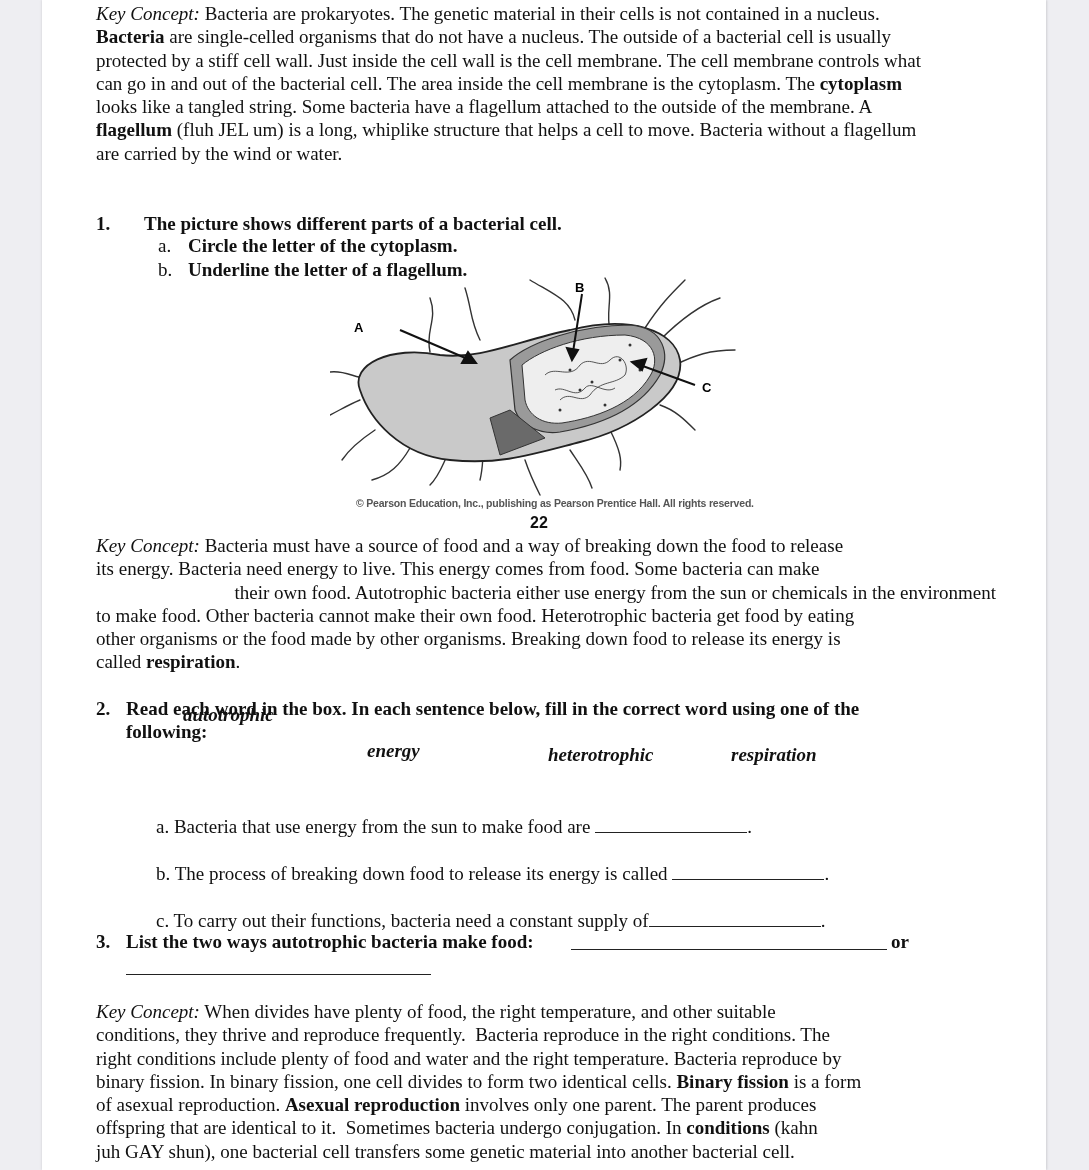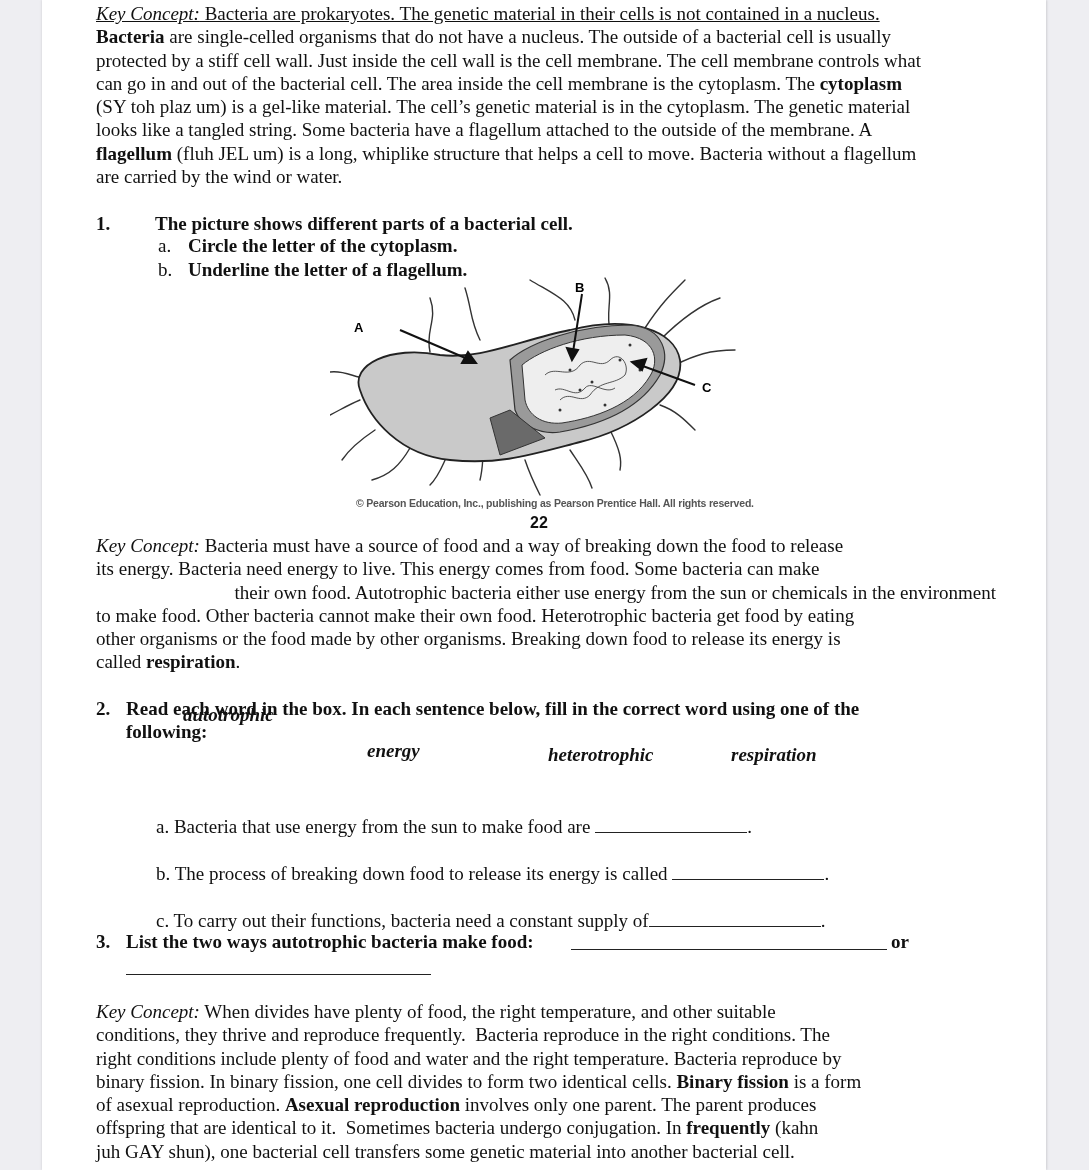--- a/index.html
+++ b/index.html
@@ -31,32 +31,31 @@
   .diagram { position: absolute; left: 330px; top: 270px; width: 420px; height: 230px; }
   .credit { position: absolute; left: 356px; top: 497px; font-family: "Liberation Sans", "DejaVu Sans", sans-serif; font-size: 10.5px; color: #555; letter-spacing: -0.2px; font-weight: bold; }
   .pagenum { position: absolute; left: 530px; top: 514px; font-family: "Liberation Sans", "DejaVu Sans", sans-serif; font-size: 16px; font-weight: bold; }
 </style>
 </head>
 <body>
 
 <div class="page">
 
   <div class="para" style="top:2px;">
-      <div style="white-space: pre; text-decoration: underline;"><i>Key Concept:</i><span> Bacteria are prokaryotes. The genetic material in their cells is not contained in a nucleus.</span></div>
+      <div style="white-space: pre;"><i>Key Concept:</i><span> Bacteria are prokaryotes. The genetic material in their cells is not contained in a nucleus.</span></div>
       <div style="white-space: pre;"><b>Bacteria</b><span> are single-celled organisms that do not have a nucleus. The outside of a bacterial cell is usually</span></div>
       <div style="white-space: pre;"><span>protected by a stiff cell wall. Just inside the cell wall is the cell membrane. The cell membrane controls what</span></div>
       <div style="white-space: pre;"><span>can go in and out of the bacterial cell. The area inside the cell membrane is the cytoplasm. The </span><b>cytoplasm</b></div>
-      <div style="white-space: pre;"><span>(SY toh plaz um) is a gel-like material. The cell’s genetic material is in the cytoplasm. The genetic material</span></div>
       <div style="white-space: pre;"><span>looks like a tangled string. Some bacteria have a flagellum attached to the outside of the membrane. A</span></div>
       <div style="white-space: pre;"><b>flagellum</b><span> (fluh JEL um) is a long, whiplike structure that helps a cell to move. Bacteria without a flagellum</span></div>
       <div style="white-space: pre;"><span>are carried by the wind or water.</span></div>
     </div>
 
   <div class="q" style="left:54px; top:212px;">1.</div>
-  <div class="q" style="left:113px; top:212px;">The picture shows different parts of a bacterial cell.</div>
+  <div class="q" style="left:102px; top:212px;">The picture shows different parts of a bacterial cell.</div>
   <div class="sub" style="left:116px; top:235px;">
     <span class="letter">a.</span><span>Circle the letter of the cytoplasm.</span>
   </div>
   <div class="sub" style="left:116px; top:259px;">
     <span class="letter">b.</span><span>Underline the letter of a flagellum.</span>
   </div>
 
   <svg class="diagram" style="left:288px;" viewBox="0 0 420 230">
     <g stroke="#333" stroke-width="1.4" fill="none" stroke-linecap="round">
 
@@ -149,16 +148,16 @@
   <div class="blank" style="position:absolute; left:529px; top:931px; width:316px;"></div>
   <div class="q" style="left:849px; top:930px;">or</div>
   <div class="blank" style="position:absolute; left:84px; top:956px; width:305px;"></div>
 
   <div class="para" style="top:1000px;">
       <div style="white-space: pre;"><i>Key Concept:</i><span> When divides have plenty of food, the right temperature, and other suitable</span></div>
       <div style="white-space: pre;"><span>conditions, they thrive and reproduce frequently.  Bacteria reproduce in the right conditions. The</span></div>
       <div style="white-space: pre;"><span>right conditions include plenty of food and water and the right temperature. Bacteria reproduce by</span></div>
       <div style="white-space: pre;"><span>binary fission. In binary fission, one cell divides to form two identical cells. </span><b>Binary fission</b><span> is a form</span></div>
       <div style="white-space: pre;"><span>of asexual reproduction. </span><b>Asexual reproduction</b><span> involves only one parent. The parent produces</span></div>
-      <div style="white-space: pre;"><span>offspring that are identical to it.  Sometimes bacteria undergo conjugation. In </span><b>frequently</b><span> (kahn</span></div>
+      <div style="white-space: pre;"><span>offspring that are identical to it.  Sometimes bacteria undergo conjugation. In </span><b>conditions</b><span> (kahn</span></div>
       <div style="white-space: pre;"><span>juh GAY shun), one bacterial cell transfers some genetic material into another bacterial cell.</span></div>
     </div>
 </div>
 
 </body></html>

